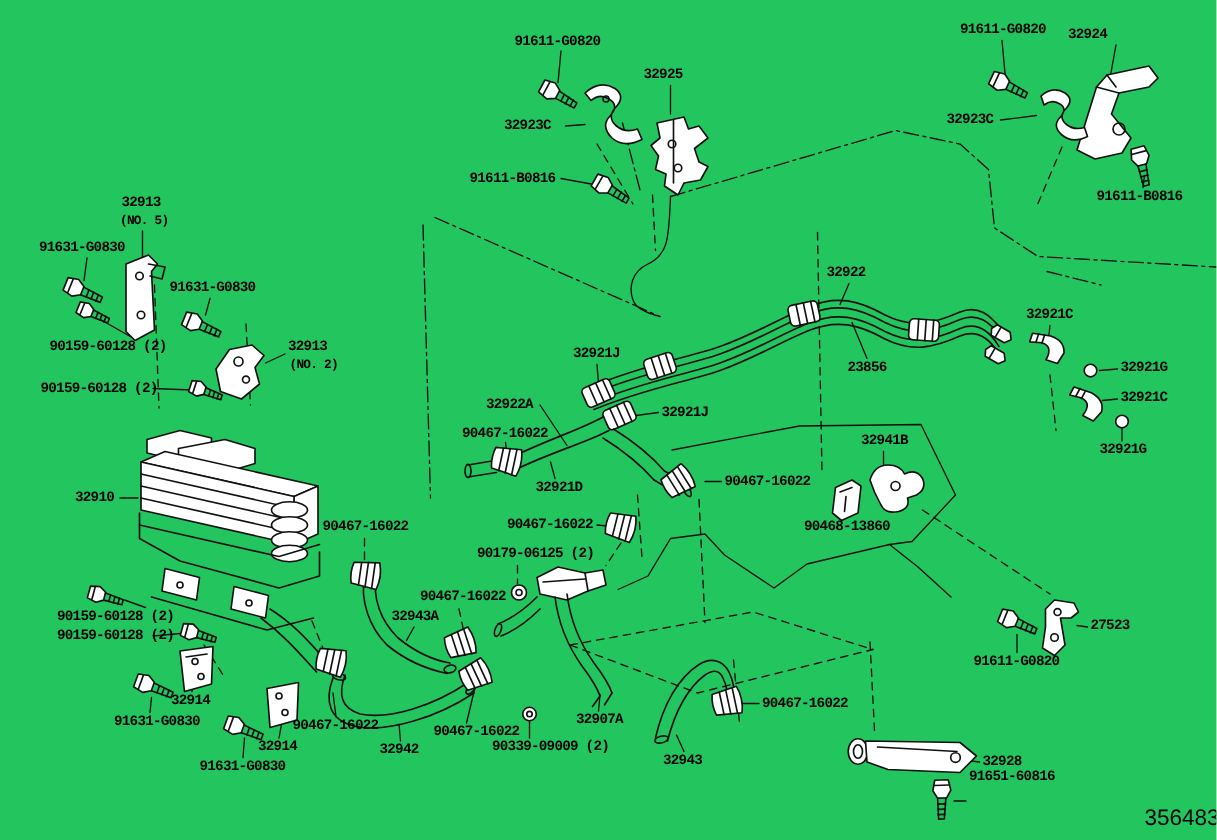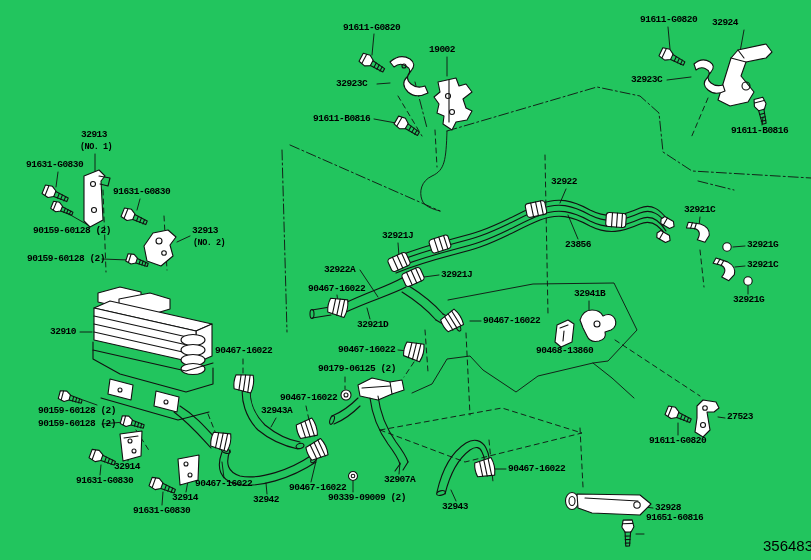--- a/index.html
+++ b/index.html
@@ -258,31 +258,31 @@
   <use href="#clampdef" transform="translate(307,429) rotate(-18)"></use>
   <use href="#clampdef" transform="translate(221,441) rotate(12)"></use>
   <use href="#clampdef" transform="translate(317,450) rotate(-25)"></use>
   <use href="#clampdef" transform="translate(485,468) rotate(-12)"></use>
 
   <use href="#grom" transform="translate(346,395)"></use>
   <use href="#grom" transform="translate(353,476) scale(0.9)"></use>
 </svg>
 
 <div class="lbl" style="left:343px;top:23px">91611-G0820</div>
-<div class="lbl" style="left:429px;top:45px">19002</div>
+<div class="lbl" style="left:429px;top:45px">32925</div>
 <div class="lbl" style="left:336px;top:79px">32923C</div>
 <div class="lbl" style="left:313px;top:114px">91611-B0816</div>
 
 <div class="lbl" style="left:640px;top:15px">91611-G0820</div>
 <div class="lbl" style="left:712px;top:18px">32924</div>
 <div class="lbl" style="left:631px;top:75px">32923C</div>
 <div class="lbl" style="left:731px;top:126px">91611-B0816</div>
 
 <div class="lbl" style="left:81px;top:130px">32913</div>
-<div class="lbl sub" style="left:80px;top:142px">(NO. 1)</div>
+<div class="lbl sub" style="left:80px;top:142px">(NO. 5)</div>
 <div class="lbl" style="left:26px;top:160px">91631-G0830</div>
 <div class="lbl" style="left:113px;top:187px">91631-G0830</div>
 <div class="lbl" style="left:33px;top:226px">90159-60128 (2)</div>
 <div class="lbl" style="left:192px;top:226px">32913</div>
 <div class="lbl sub" style="left:193px;top:238px">(NO. 2)</div>
 <div class="lbl" style="left:27px;top:254px">90159-60128 (2)</div>
 
 <div class="lbl" style="left:551px;top:177px">32922</div>
 <div class="lbl" style="left:684px;top:205px">32921C</div>
 <div class="lbl" style="left:382px;top:231px">32921J</div>

